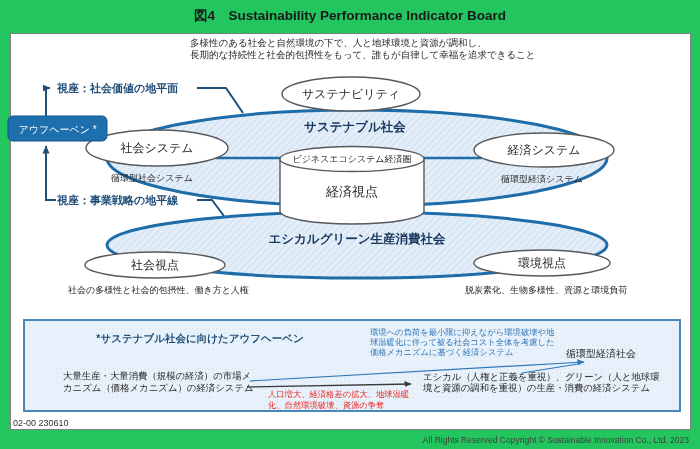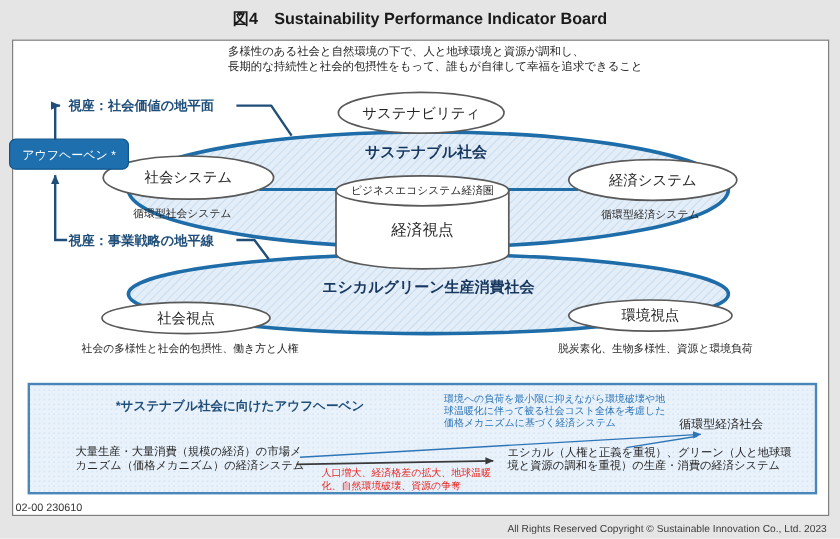--- a/index.html
+++ b/index.html
@@ -1,19 +1,19 @@
 <!DOCTYPE html>
 <html><head>
 <meta charset="utf-8">
 <style>
   html,body { margin:0; padding:0; background:#ffffff; }
   .stage {
     position:relative; width:700px; height:449px; overflow:hidden;
     font-family:"Liberation Sans","DejaVu Sans",sans-serif;
-    background:#e5e5e5;
+    background:#22c55e;
   }
   svg text { font-family:"Liberation Sans","DejaVu Sans",sans-serif; }
   .title-t   { font-size:13.5px; font-weight:bold; fill:#1a1a1a; }
   .note-t    { font-size:9.5px;  fill:#262626; }
   .oval-t    { font-size:12px;   fill:#262626; }
   .cyl-top-t { font-size:9px;    fill:#262626; }
   .cyl-t     { font-size:13px;   fill:#262626; }
   .society-t { font-size:12.5px; font-weight:bold; fill:#17375E; }
   .cap-t     { font-size:9px;    fill:#262626; }
   .vp-t      { font-size:11px;   font-weight:bold; fill:#1F4E79; }

